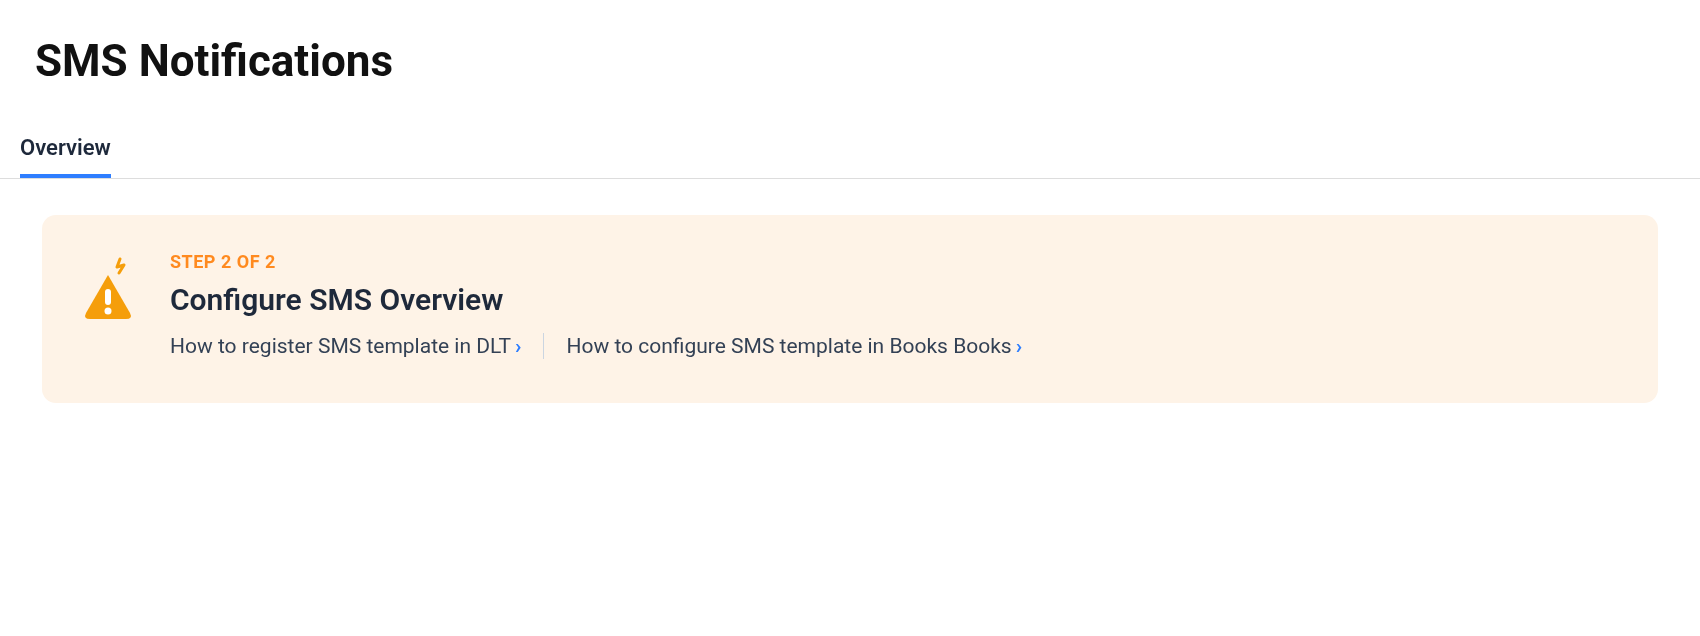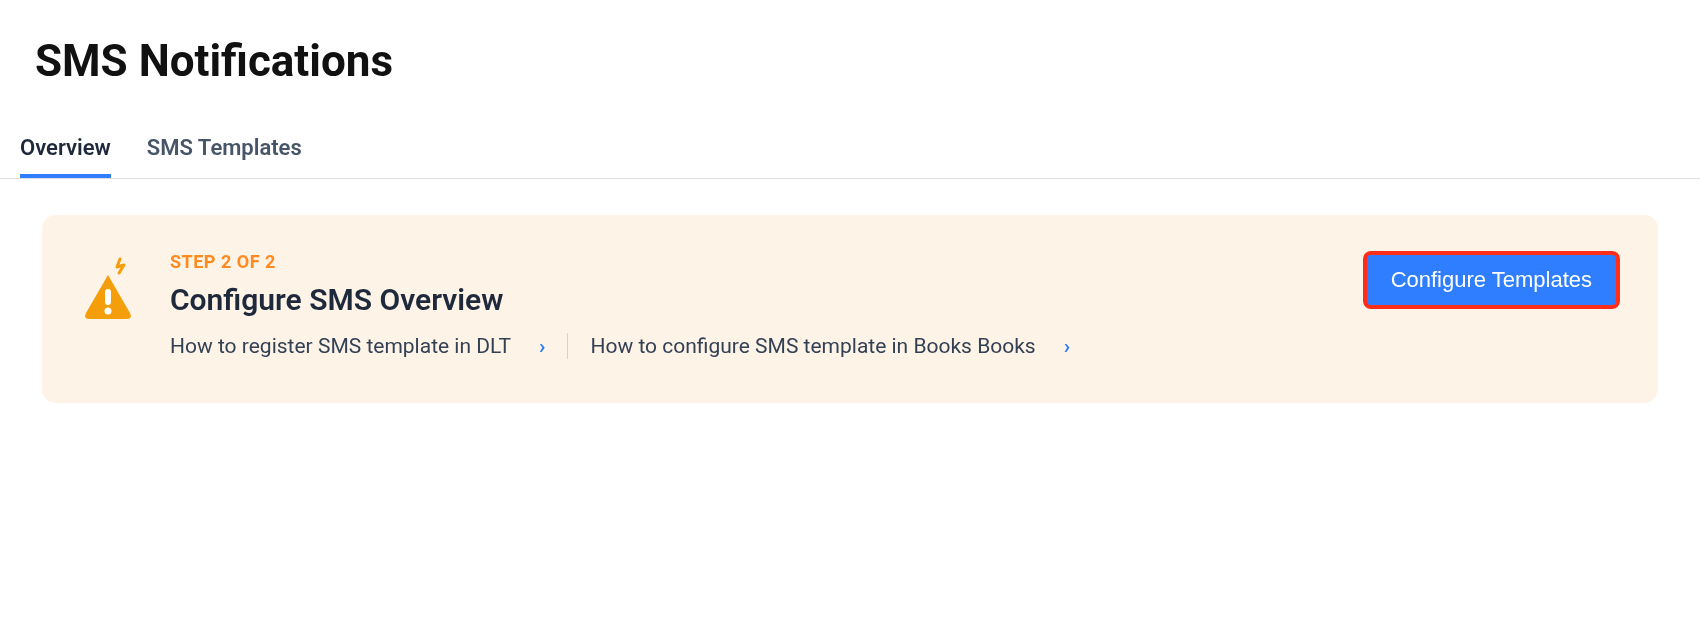--- a/index.html
+++ b/index.html
@@ -13,21 +13,21 @@
       padding: 0;
     }
     .page-title {
       font-size: 44px;
       font-weight: 700;
       color: #111;
       padding: 35px 35px 0 35px;
     }
     .tabs {
       display: flex;
-      gap: 36px;
+      gap: 48px;
       padding: 48px 20px 0 20px;
       border-bottom: 1px solid #ddd;
     }
     .tab {
       font-size: 22px;
       font-weight: 600;
       color: #475569;
       padding-bottom: 14px;
       cursor: pointer;
       border-bottom: 4px solid transparent;
@@ -76,21 +76,21 @@
       display: flex;
       align-items: center;
       font-size: 21px;
       color: #334155;
     }
     .link-item {
       color: #334155;
       cursor: pointer;
       display: inline-flex;
       align-items: center;
-      gap: 28px;
+      gap: 4px;
     }
     .chevron {
       color: #2e7eff;
       font-weight: 700;
     }
     .divider {
       width: 1px;
       height: 26px;
       background: #cbd5e1;
       margin: 0 22px;
@@ -109,21 +109,20 @@
       cursor: pointer;
     }
   </style>
 </head>
 <body>
 
 <h1 class="page-title">SMS Notifications</h1>
 
 <div class="tabs">
   <div class="tab active">Overview</div>
-  <div class="tab">SMS Templates</div>
 </div>
 
 <div class="notice-card">
   <div class="warning-icon-wrap">
     <svg width="56" height="62" viewBox="0 0 56 62">
       <path d="M 40 2 L 37 10 L 44 8 L 39 16" stroke="#f59e0b" stroke-width="3" fill="none" stroke-linecap="round" stroke-linejoin="round"></path>
       <path d="M 28 18 L 6 56 Q 3 62 10 62 L 46 62 Q 53 62 50 56 Z" fill="#f59e0b"></path>
       <rect x="25" y="32" width="6" height="16" rx="3" fill="#fff"></rect>
       <circle cx="28" cy="54" r="3.5" fill="#fff"></circle>
     </svg>
@@ -138,16 +137,13 @@
         <span class="chevron">›</span>
       </span>
       <span class="divider"></span>
       <span class="link-item">
         <span>How to configure SMS template in Books Books</span>
         <span class="chevron">›</span>
       </span>
     </div>
   </div>
 
-  <div class="action-col">
-    <button class="cta-btn">Configure Templates</button>
-  </div>
 </div>
 
 </body></html>

